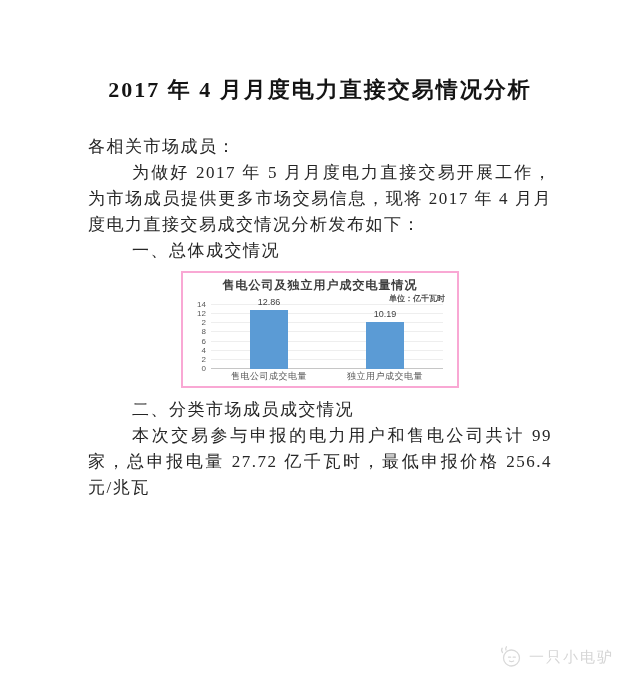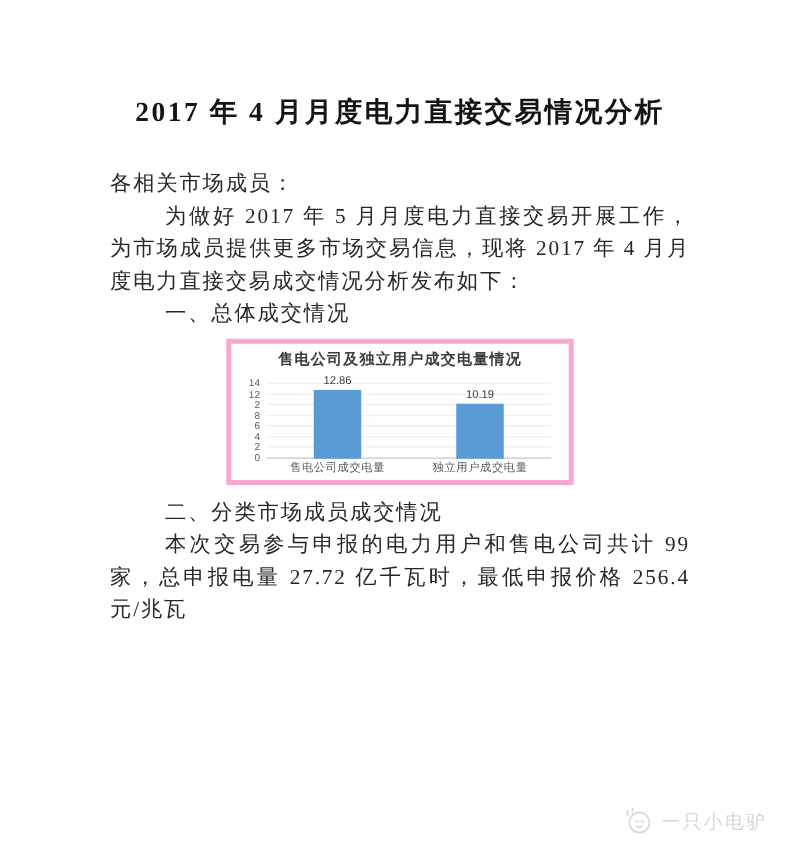--- a/index.html
+++ b/index.html
@@ -31,21 +31,21 @@
     text-align:justify;
     color:#262626;
   }
   .para.indent { text-indent:44px; }
 
   
   .chart-wrap {
     position:relative;
     width:278px; height:117px;
     margin:7px auto 9px auto;
-    border:4px solid #f9a8d4;
+    border:2px solid #f9a8d4;
     background:#ffffff;
     box-sizing:border-box;
     font-family:"Liberation Sans","DejaVu Sans",sans-serif;
   }
   .chart-title {
     margin-top:6px;
     text-align:center;
     font-size:12px;
     line-height:13px;
     font-weight:700;
@@ -125,20 +125,21 @@
 <div class="page">
 
   <h1 class="doc-title">2017 年 4 月月度电力直接交易情况分析</h1>
 
   <p class="para">各相关市场成员：</p>
   <p class="para indent">为做好 2017 年 5 月月度电力直接交易开展工作，为市场成员提供更多市场交易信息，现将 2017 年 4 月月度电力直接交易成交情况分析发布如下：</p>
   <p class="para indent">一、总体成交情况</p>
 
   <div class="chart-wrap">
     <div class="chart-title">售电公司及独立用户成交电量情况</div>
+    <div class="chart-subtitle">单位：亿千瓦时</div>
     <div class="plot">
         <div class="gridline zero" style="bottom: 0%;"></div>
         <span class="ytick" style="bottom: 0%;">0</span>
         <div class="gridline" style="bottom: 14.2857%;"></div>
         <span class="ytick" style="bottom: 14.2857%;">2</span>
         <div class="gridline" style="bottom: 28.5714%;"></div>
         <span class="ytick" style="bottom: 28.5714%;">4</span>
         <div class="gridline" style="bottom: 42.8571%;"></div>
         <span class="ytick" style="bottom: 42.8571%;">6</span>
         <div class="gridline" style="bottom: 57.1429%;"></div>

